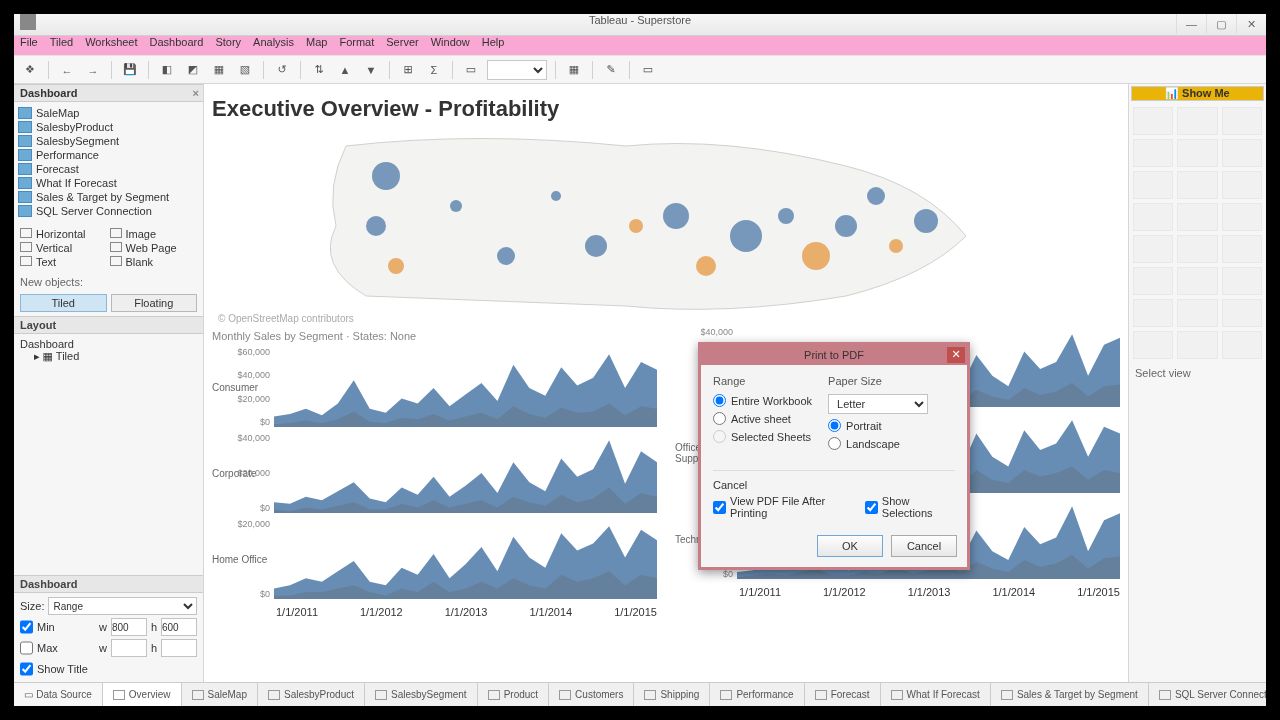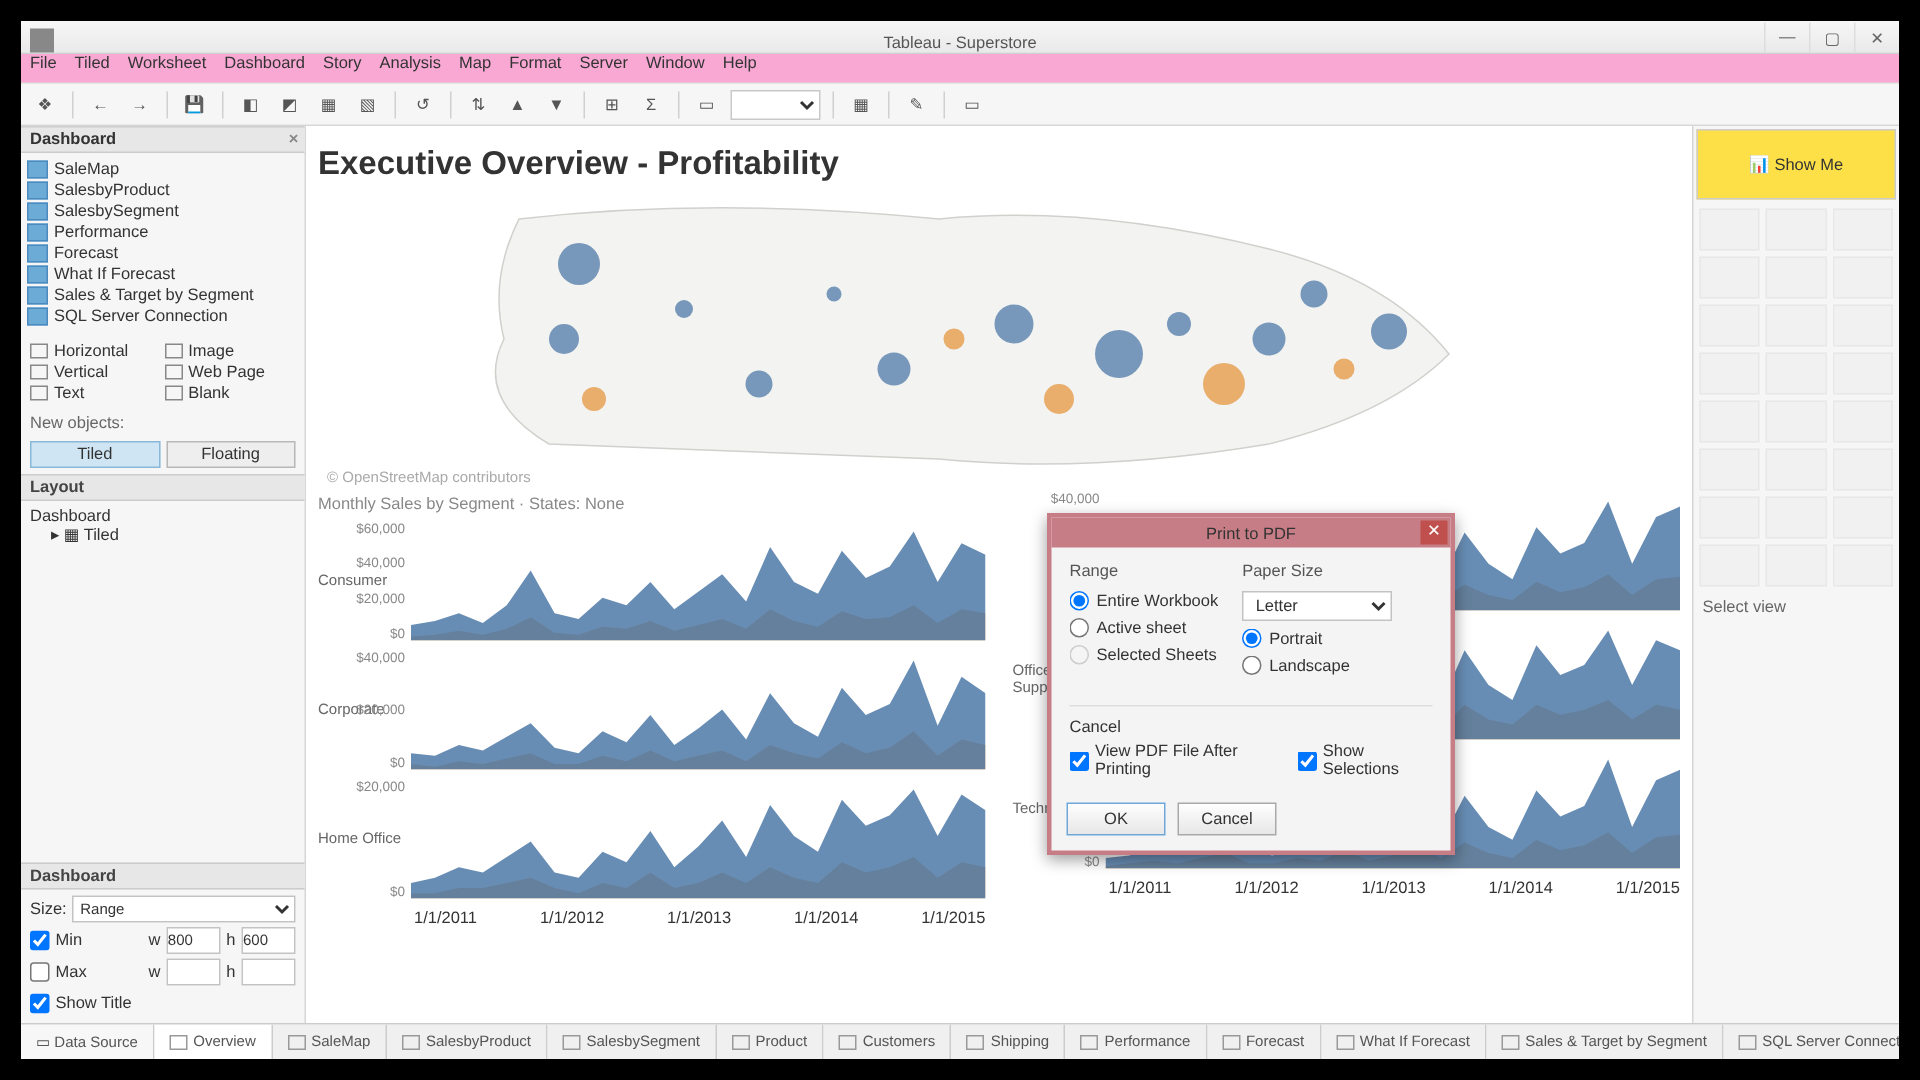--- a/index.html
+++ b/index.html
@@ -1,37 +1,37 @@
 <!DOCTYPE html>
 <html><head>
 <meta charset="utf-8">
 <style>
 *{box-sizing:border-box;margin:0;padding:0;font-family:"Segoe UI",Tahoma,sans-serif;font-size:11px;color:#333}
 html,body{width:1280px;height:720px;background:#000;overflow:hidden}
 .app{position:absolute;left:14px;top:14px;width:1252px;height:692px;background:#fff;display:flex;flex-direction:column}
-.titlebar{height:22px;background:linear-gradient(#f7f7f7,#e9e9e9);border-bottom:1px solid #d0d0d0;display:flex;align-items:flex-end;position:relative}
+.titlebar{height:22px;background:linear-gradient(#f7f7f7,#e9e9e9);border-bottom:1px solid #d0d0d0;display:flex;align-items:flex-start;position:relative}
 .titlebar .app-icon{width:16px;height:16px;margin:0 6px;background:#888}
 .titlebar .title{position:absolute;left:0;right:0;text-align:center;color:#555}
 .titlebar .winbtns{margin-left:auto;display:flex}
 .titlebar .winbtns div{width:30px;height:20px;border-left:1px solid #ddd;display:flex;align-items:center;justify-content:center;color:#666}
 .menubar{height:20px;background:#f9a8d4;border-bottom:1px solid #e3e3e3;display:flex;align-items:flex-start;padding:0 6px;gap:12px;color:#555}
 .menubar span{cursor:default}
 .toolbar{height:28px;background:#f6f6f6;border-bottom:1px solid #d8d8d8;display:flex;align-items:center;padding:0 6px;gap:6px}
 .tbtn{width:20px;height:20px;display:flex;align-items:center;justify-content:center;border:1px solid transparent;color:#555}
 .tsep{width:1px;height:18px;background:#d0d0d0;margin:0 2px}
 .tselect{height:20px;border:1px solid #c8c8c8;background:#fff;width:60px}
 .body{flex:1;display:flex;min-height:0}
 .left{width:190px;background:#f6f6f6;border-right:1px solid #d6d6d6;display:flex;flex-direction:column}
 .panelhdr{background:#e7e7e7;border:1px solid #ccc;border-left:none;border-right:none;padding:2px 6px;font-weight:bold;color:#444;position:relative}
 .panelhdr .px{position:absolute;right:4px;top:2px;color:#888}
 .dashlist{padding:4px 2px;max-height:140px;overflow:auto}
 .dashlist div{display:flex;align-items:center;gap:4px;padding:1px 2px}
 .dashlist .ic{width:14px;height:12px;background:#6cabd6;border:1px solid #4a8abf}
 .objgrid{display:grid;grid-template-columns:1fr 1fr;gap:2px;padding:6px}
-.objgrid div{display:flex;align-items:center;gap:4px}
+.objgrid div{display:flex;gap:4px}
 .objgrid .sw{width:12px;height:10px;border:1px solid #888;display:inline-block}
 .tilebtns{display:flex;gap:4px;padding:4px 6px}
 .tilebtns div{flex:1;text-align:center;border:1px solid #b8b8b8;background:#eee;padding:2px 0}
 .tilebtns .sel{background:#cfe5f3;border-color:#8ab8d8}
 .layoutbox{padding:4px 6px}
 .sizebox{padding:4px 6px;display:flex;flex-direction:column;gap:3px}
 .sizebox select,.sizebox input{border:1px solid #c3c3c3;background:#fff;height:18px;font-size:10px}
 .sizerow{display:flex;align-items:center;gap:4px}
 .sizerow input[type=text]{width:36px}
 .canvas{flex:1;background:#fff;position:relative;overflow:hidden}
@@ -43,40 +43,40 @@
 .chartcol{flex:1}
 .chartcol h4{color:#888;font-weight:normal;font-size:11px;margin:4px 0}
 .smallmult{display:flex;align-items:center;height:82px;margin-bottom:4px}
 .rowlbl{width:62px;font-size:10px;color:#666;text-align:left}
 .areachart{flex:1;height:80px;position:relative}
 .ylabels{position:absolute;left:-46px;top:0;height:100%;display:flex;flex-direction:column;justify-content:space-between;align-items:flex-end;width:42px}
 .ylabels span{font-size:9px;color:#888}
 .areachart svg{width:100%;height:100%}
 .xaxis{display:flex;justify-content:space-between;padding:2px 0 0 64px;font-size:9px;color:#888}
 .right{width:138px;background:#f6f6f6;border-left:1px solid #d6d6d6;display:flex;flex-direction:column}
-.showme{background:#fde047;border:1px solid #ccc;margin:2px;padding:16px;text-align:center;font-weight:normal;color:#555}
+.showme{background:#eab308;border:1px solid #ccc;margin:2px;padding:0;text-align:center;font-weight:bold;color:#555}
 .showgrid{display:grid;grid-template-columns:repeat(3,1fr);gap:4px;padding:4px}
 .showgrid div{height:28px;background:#eee;border:1px solid #ddd;opacity:.55}
 .tabstrip{height:24px;background:#f0f0f0;border-top:1px solid #ccc;display:flex;align-items:stretch;overflow:hidden}
 .tabstrip .tab{padding:3px 10px;border-right:1px solid #ccc;background:#f0f0f0;display:flex;align-items:center;gap:4px;font-size:10px;color:#555;white-space:nowrap}
 .tabstrip .tab.active{background:#fff;font-weight:normal}
 .tabstrip .dsrc{background:#f7f7f7;border-right:1px solid #ccc}
 .tabic{width:12px;height:10px;border:1px solid #999;display:inline-block}
 
 .modal{position:absolute;left:494px;top:258px;width:272px;background:#f4f4f4;border:3px solid #c77d86;box-shadow:0 3px 10px rgba(0,0,0,.4);z-index:50}
 .modal .mtitle{background:#c77d86;color:#fff;text-align:center;padding:3px 0;position:relative;font-size:12px}
 .modal .mclose{position:absolute;right:2px;top:2px;width:18px;height:16px;background:#c0504d;color:#fff;text-align:center;line-height:15px}
 .modal .mbody{padding:10px 12px;display:flex;gap:16px;flex-wrap:wrap}
 .mgrp{display:flex;flex-direction:column;gap:5px}
 .mgrp .ghdr{color:#555;font-size:11px;margin-bottom:2px}
 .radio{display:flex;align-items:center;gap:5px;font-size:11px}
 .radio input{margin:0}
 .radio.dis{color:#aaa}
 .mopts{width:100%;border-top:1px solid #ddd;margin-top:4px;padding-top:8px}
-.mbtns{width:100%;display:flex;justify-content:flex-start;gap:8px;padding:6px 10px 10px}
+.mbtns{width:100%;display:flex;justify-content:flex-end;gap:8px;padding:6px 10px 10px}
 .mbtns button{width:66px;height:22px;border:1px solid #a9a9a9;background:linear-gradient(#fefefe,#e7e7e7)}
 .mbtns button.def{border-color:#6fa8d8}
 .msg{border:1px solid #c3c3c3;background:#fff;height:20px;width:100px;font-size:11px;padding:0 4px}
 .chk{display:flex;align-items:center;gap:4px;font-size:11px}
 </style>
 </head>
 <body>
 
 <div class="app">
 

